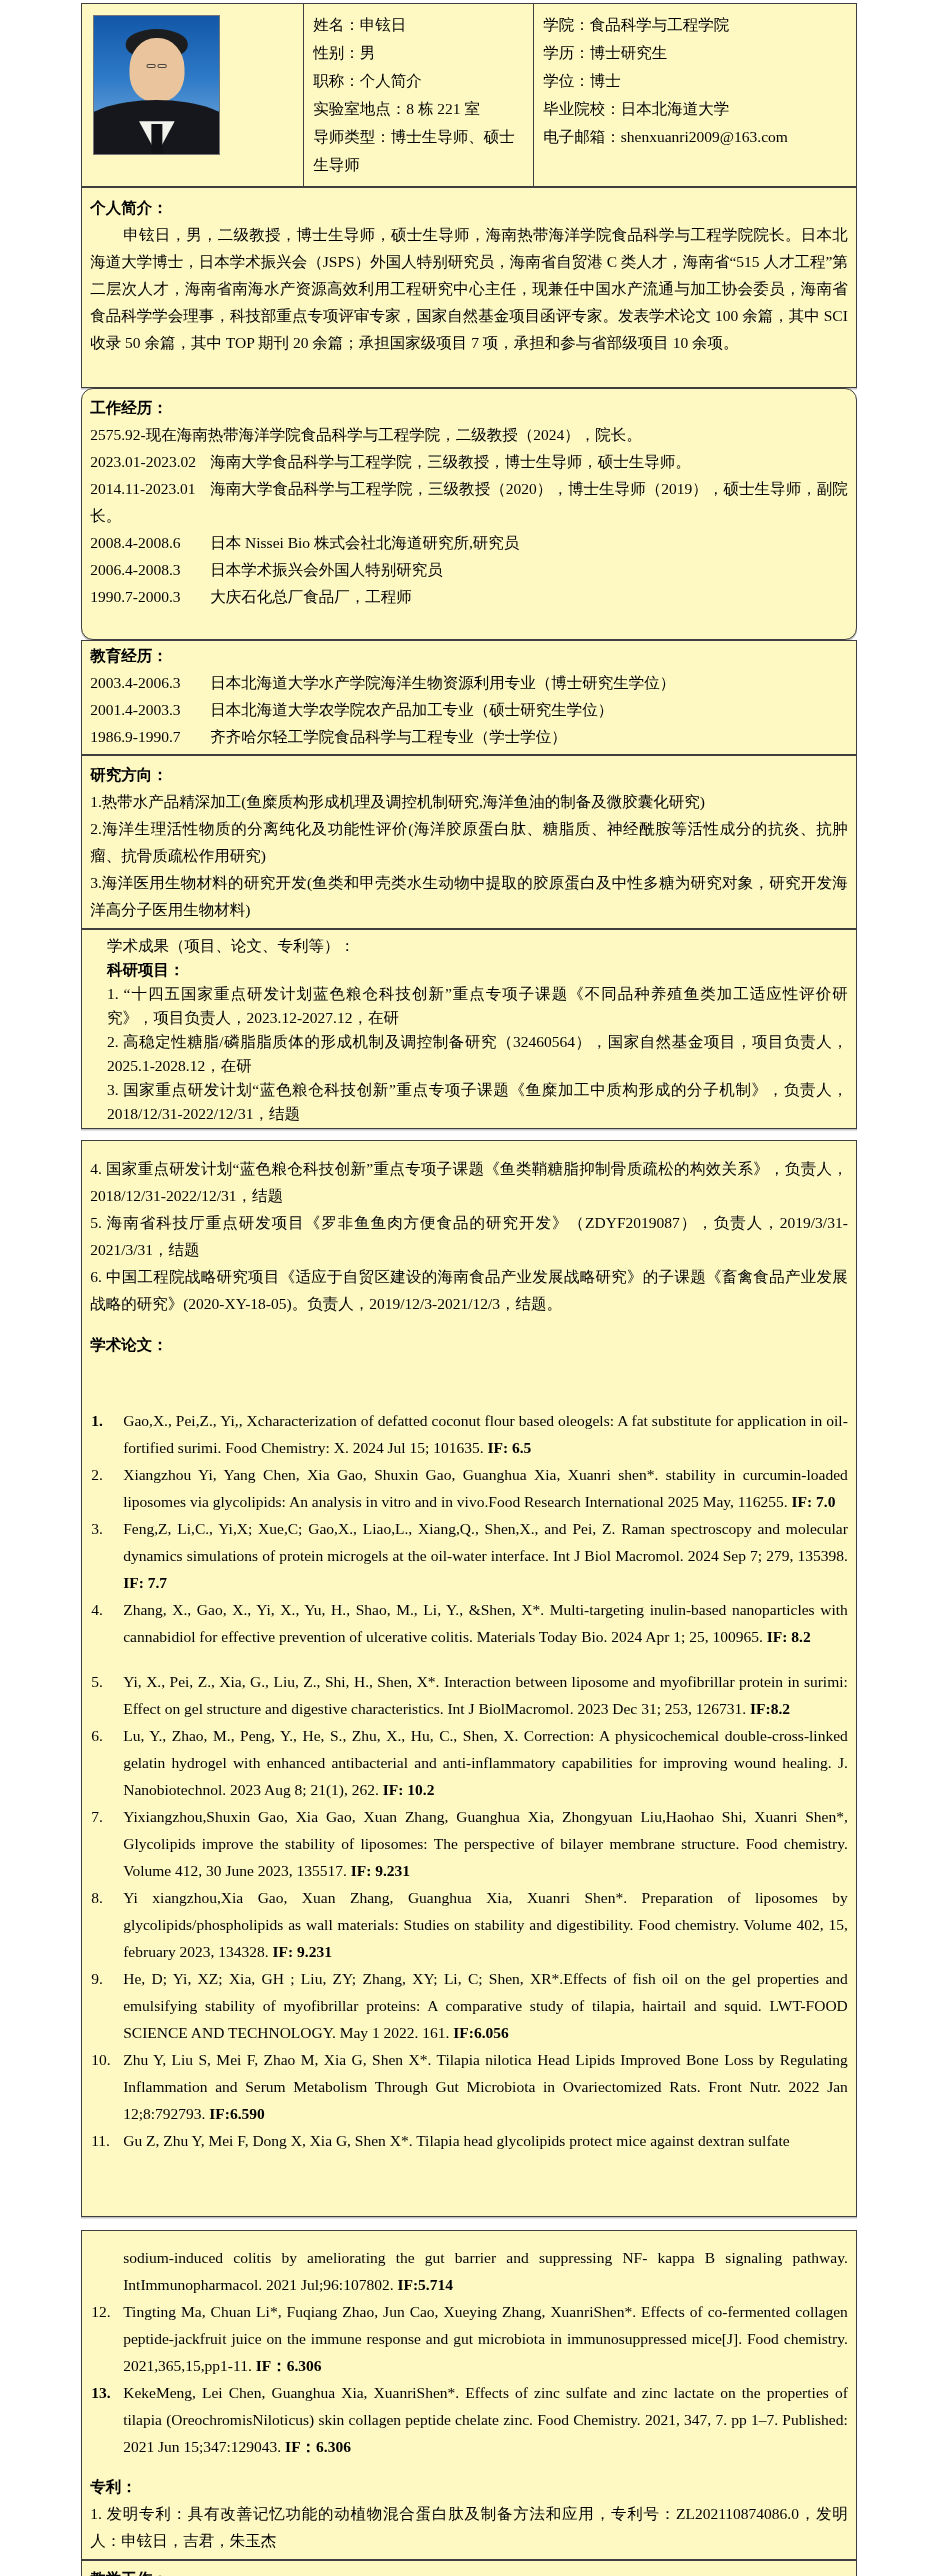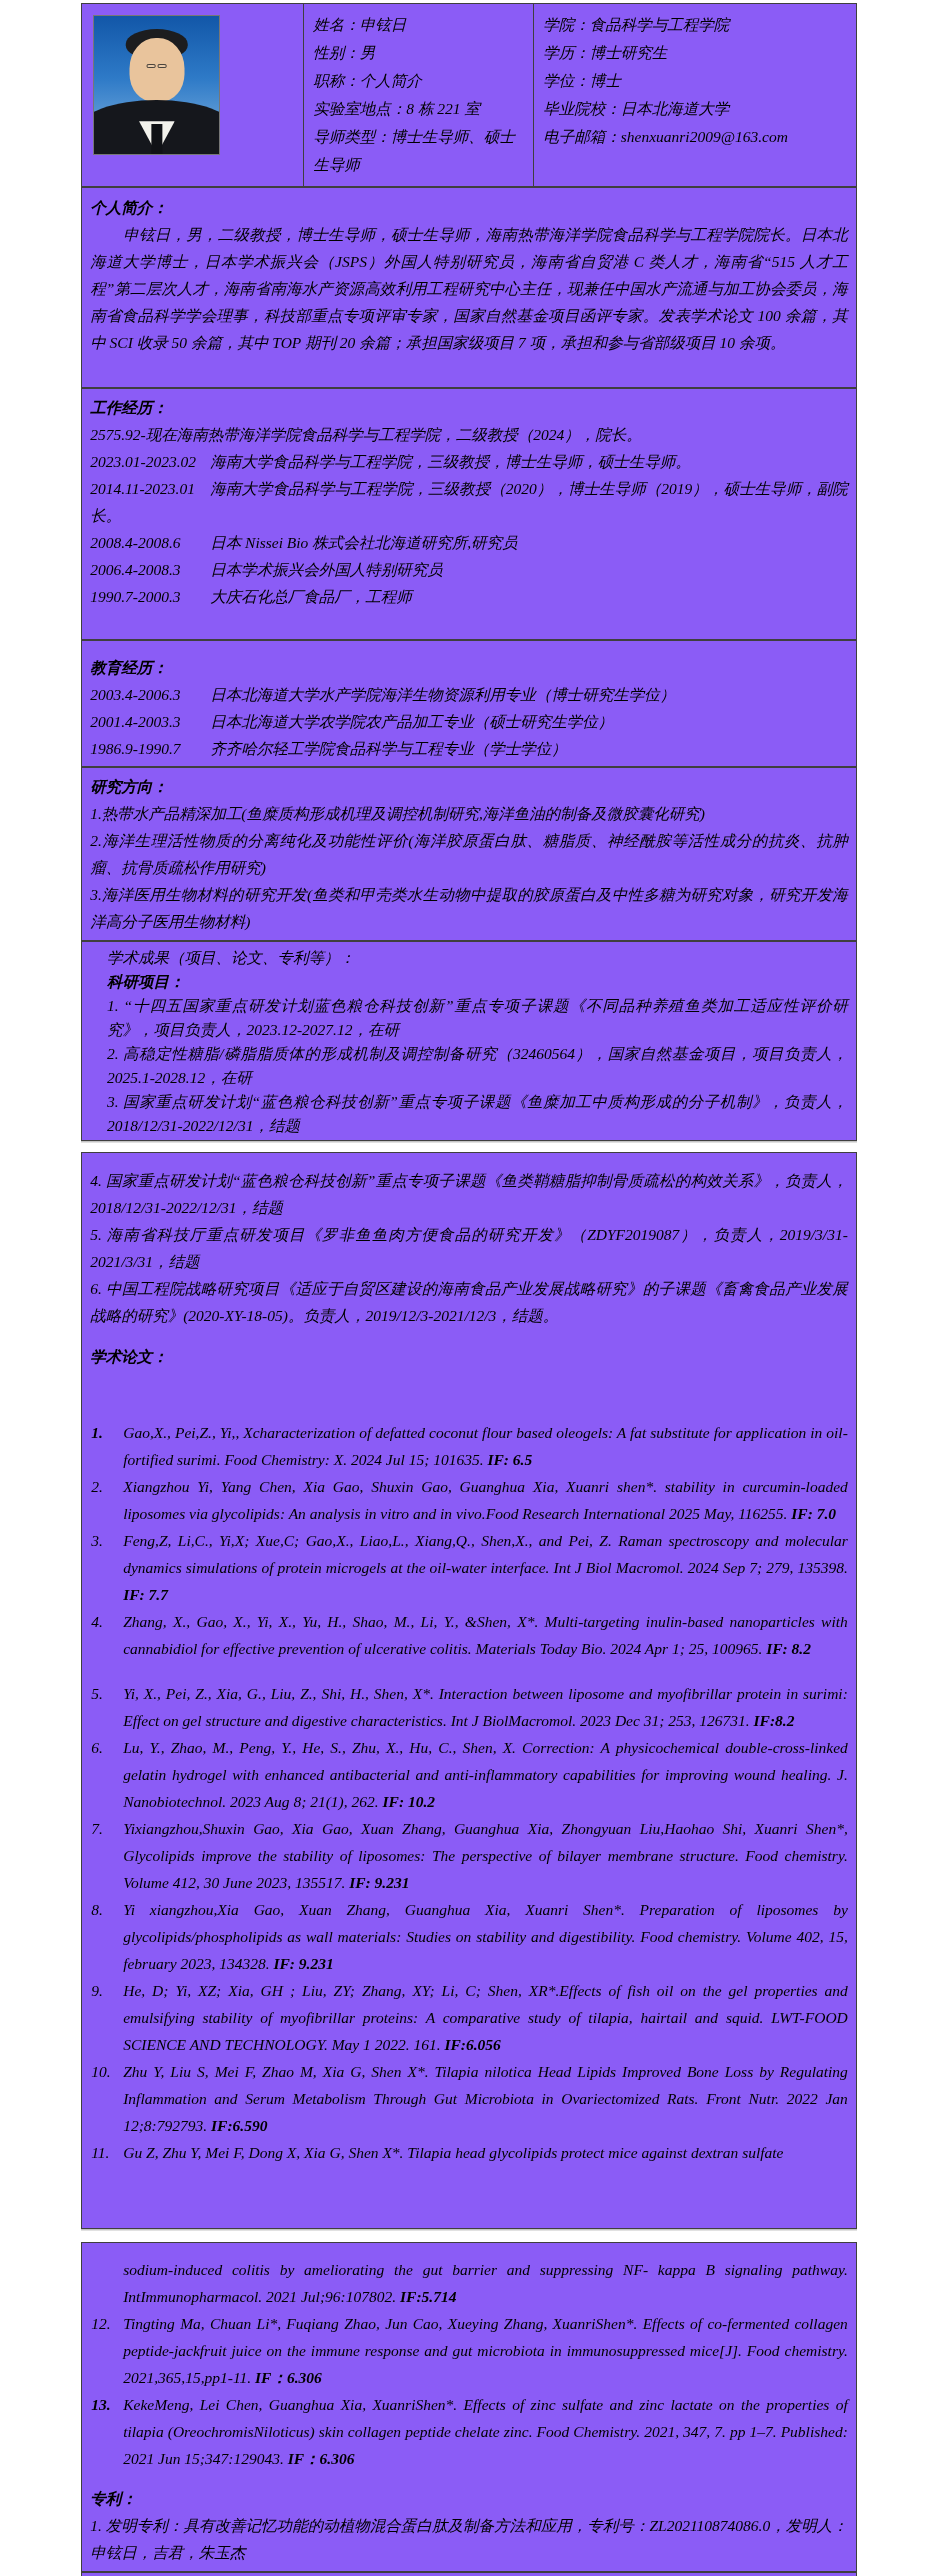--- a/index.html
+++ b/index.html
@@ -10,22 +10,21 @@
     font-size:15.5px;
   }
   .doc{width:776px;margin-left:81px;padding-top:3.1px;padding-bottom:4.1px;}
   .box{
     box-sizing:border-box;
     border:1px solid #3f3f3f;
     box-shadow:0 1.5px 0 rgba(135,135,135,.5);
     padding:5.2px 8.2px;
     text-align:justify;
     line-height:27px;
-    background:#8b5cf6;
-    font-style:italic;
+    background:#fef9c3;
   }
   .page-gap{height:11.3px;}
   .heading{font-weight:bold;}
   
   .hdr{display:flex;padding:0;min-height:157px;text-align:left;}
   .hdr-cell{box-sizing:border-box;padding:7.2px 9.3px;line-height:28px;}
   .cell-photo{width:222px;border-right:1px solid #3f3f3f;display:flex;align-items:flex-start;}
   .cell-mid{width:230px;border-right:1px solid #3f3f3f;}
   .cell-right{flex:1;}
   .photo{
@@ -92,31 +91,31 @@
       <p>毕业院校：日本北海道大学</p>
       <p>电子邮箱：shenxuanri2009@163.com</p>
     </div>
   </div>
 
   <div class="box" style="min-height:201px;">
     <p class="heading">个人简介：</p>
     <p class="para indent2">申铉日，男，二级教授，博士生导师，硕士生导师，海南热带海洋学院食品科学与工程学院院长。日本北海道大学博士，日本学术振兴会（JSPS）外国人特别研究员，海南省自贸港 C 类人才，海南省“515 人才工程”第二层次人才，海南省南海水产资源高效利用工程研究中心主任，现兼任中国水产流通与加工协会委员，海南省食品科学学会理事，科技部重点专项评审专家，国家自然基金项目函评专家。发表学术论文 100 余篇，其中 SCI 收录 50 余篇，其中 TOP 期刊 20 余篇；承担国家级项目 7 项，承担和参与省部级项目 10 余项。</p>
   </div>
 
-  <div class="box" style="min-height:252px;padding-top:4.1px;padding-bottom:4.1px;">
+  <div class="box" style="min-height:252px;padding-top:4.1px;padding-bottom:4.1px;border-radius:12px;">
     <p class="heading">工作经历：</p>
     <p class="entry"><span>2575.92-现在海南热带海洋学院食品科学与工程学院，二级教授（2024），院长。</span></p>
     <p class="entry"><span class="date">2023.01-2023.02</span><span>海南大学食品科学与工程学院，三级教授，博士生导师，硕士生导师。</span></p>
     <p class="entry"><span class="date">2014.11-2023.01</span><span>海南大学食品科学与工程学院，三级教授（2020），博士生导师（2019），硕士生导师，副院长。</span></p>
     <p class="entry"><span class="date">2008.4-2008.6</span><span>日本 Nissei Bio 株式会社北海道研究所,研究员</span></p>
     <p class="entry"><span class="date">2006.4-2008.3</span><span>日本学术振兴会外国人特别研究员</span></p>
     <p class="entry"><span class="date">1990.7-2000.3</span><span>大庆石化总厂食品厂，工程师</span></p>
   </div>
 
-  <div class="box" style="min-height:112px;padding-top:13px;padding-bottom:3.1px;">
+  <div class="box" style="min-height:112px;padding-top:1px;padding-bottom:3.1px;">
     <p class="heading">教育经历：</p>
     <p class="entry"><span class="date">2003.4-2006.3</span><span>日本北海道大学水产学院海洋生物资源利用专业（博士研究生学位）</span></p>
     <p class="entry"><span class="date">2001.4-2003.3</span><span>日本北海道大学农学院农产品加工专业（硕士研究生学位）</span></p>
     <p class="entry"><span class="date">1986.9-1990.7</span><span>齐齐哈尔轻工学院食品科学与工程专业（学士学位）</span></p>
   </div>
 
   <div class="box" style="min-height:172px;">
     <p class="heading">研究方向：</p>
     <p>1.热带水产品精深加工(鱼糜质构形成机理及调控机制研究,海洋鱼油的制备及微胶囊化研究)</p>
     <p>2.海洋生理活性物质的分离纯化及功能性评价(海洋胶原蛋白肽、糖脂质、神经酰胺等活性成分的抗炎、抗肿瘤、抗骨质疏松作用研究)</p>

